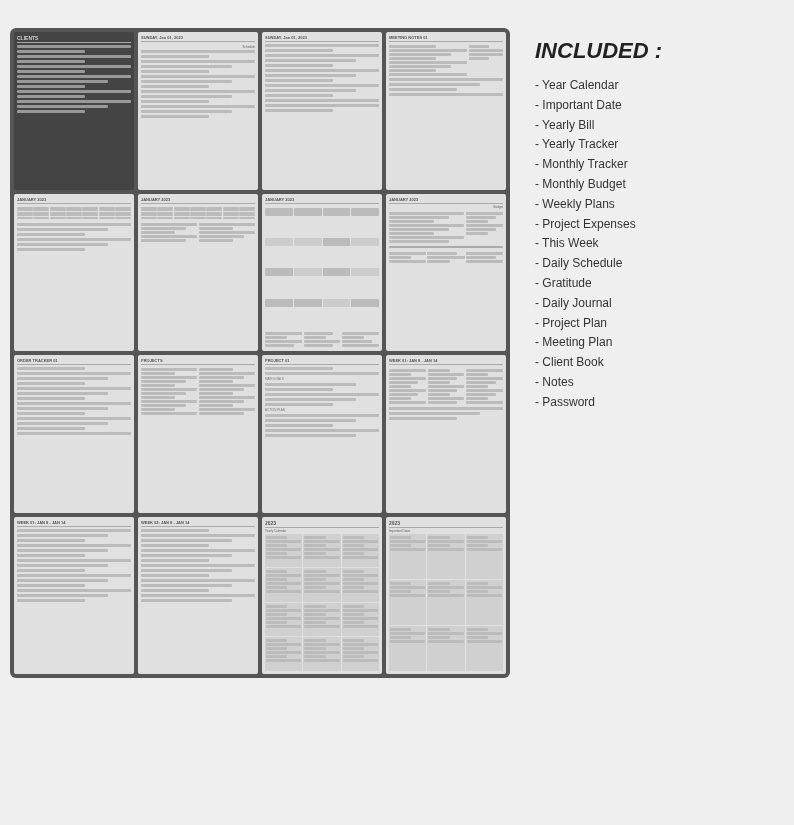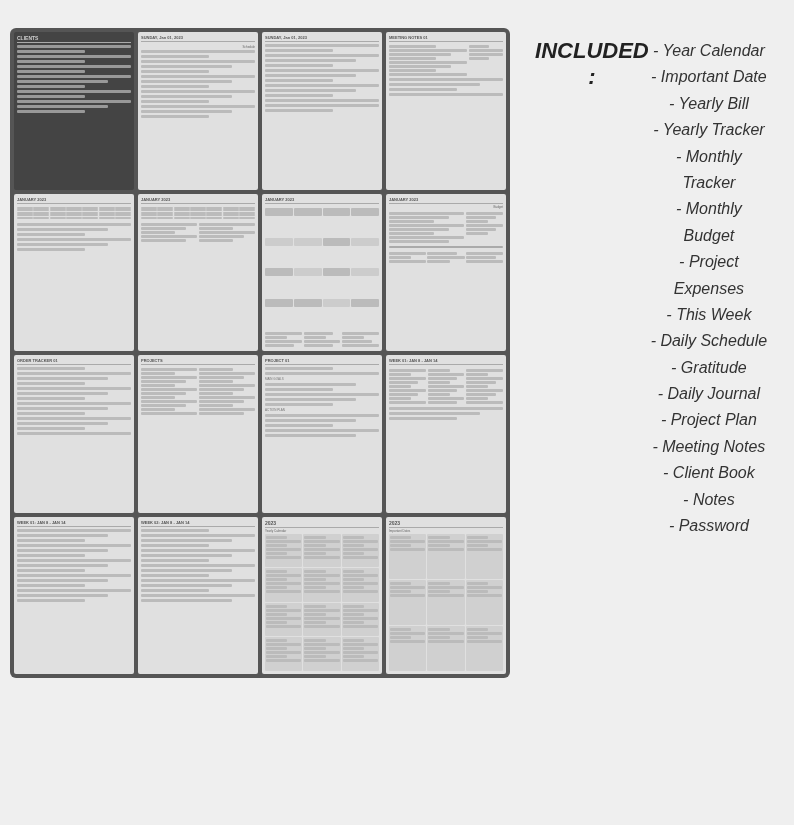--- a/index.html
+++ b/index.html
@@ -91,36 +91,34 @@
       border-radius: 1px;
     }
     
     .page-dark { background: #444; }
     .page-light { background: #e0e0e0; }
     
     .features-list {
       flex: 1;
       padding: 10px 15px;
       display: flex;
-      flex-direction: row;
+      flex-direction: column;
       justify-content: flex-start;
-      text-align: center;
     }
     .features-title {
       font-size: 22px;
       font-style: italic;
       font-weight: 900;
       color: #222;
       margin-bottom: 12px;
     }
     .feature-item {
-      font-size: 16px;
+      font-size: 12px;
       color: #333;
       line-height: 1.65;
-      font-style: italic;
     }
   </style>
 </head>
 <body>
 
 <div class="page">
 
   <div class="content-area">
 
     <div class="preview-grid">
@@ -715,26 +713,27 @@
 
     <div class="features-list">
       <div class="features-title">INCLUDED :</div>
       <div>
         <div class="feature-item">- Year Calendar</div>
         <div class="feature-item">- Important Date</div>
         <div class="feature-item">- Yearly Bill</div>
         <div class="feature-item">- Yearly Tracker</div>
         <div class="feature-item">- Monthly Tracker</div>
         <div class="feature-item">- Monthly Budget</div>
+        <div class="feature-item">- Weekly Plans</div>
         <div class="feature-item">- Project Expenses</div>
         <div class="feature-item">- This Week</div>
         <div class="feature-item">- Daily Schedule</div>
         <div class="feature-item">- Gratitude</div>
         <div class="feature-item">- Daily Journal</div>
         <div class="feature-item">- Project Plan</div>
-        <div class="feature-item">- Meeting Notes</div>
+        <div class="feature-item">- Meeting Plan</div>
         <div class="feature-item">- Client Book</div>
         <div class="feature-item">- Notes</div>
         <div class="feature-item">- Password</div>
       </div>
     </div>
   </div>
 </div>
 
 </body></html>

